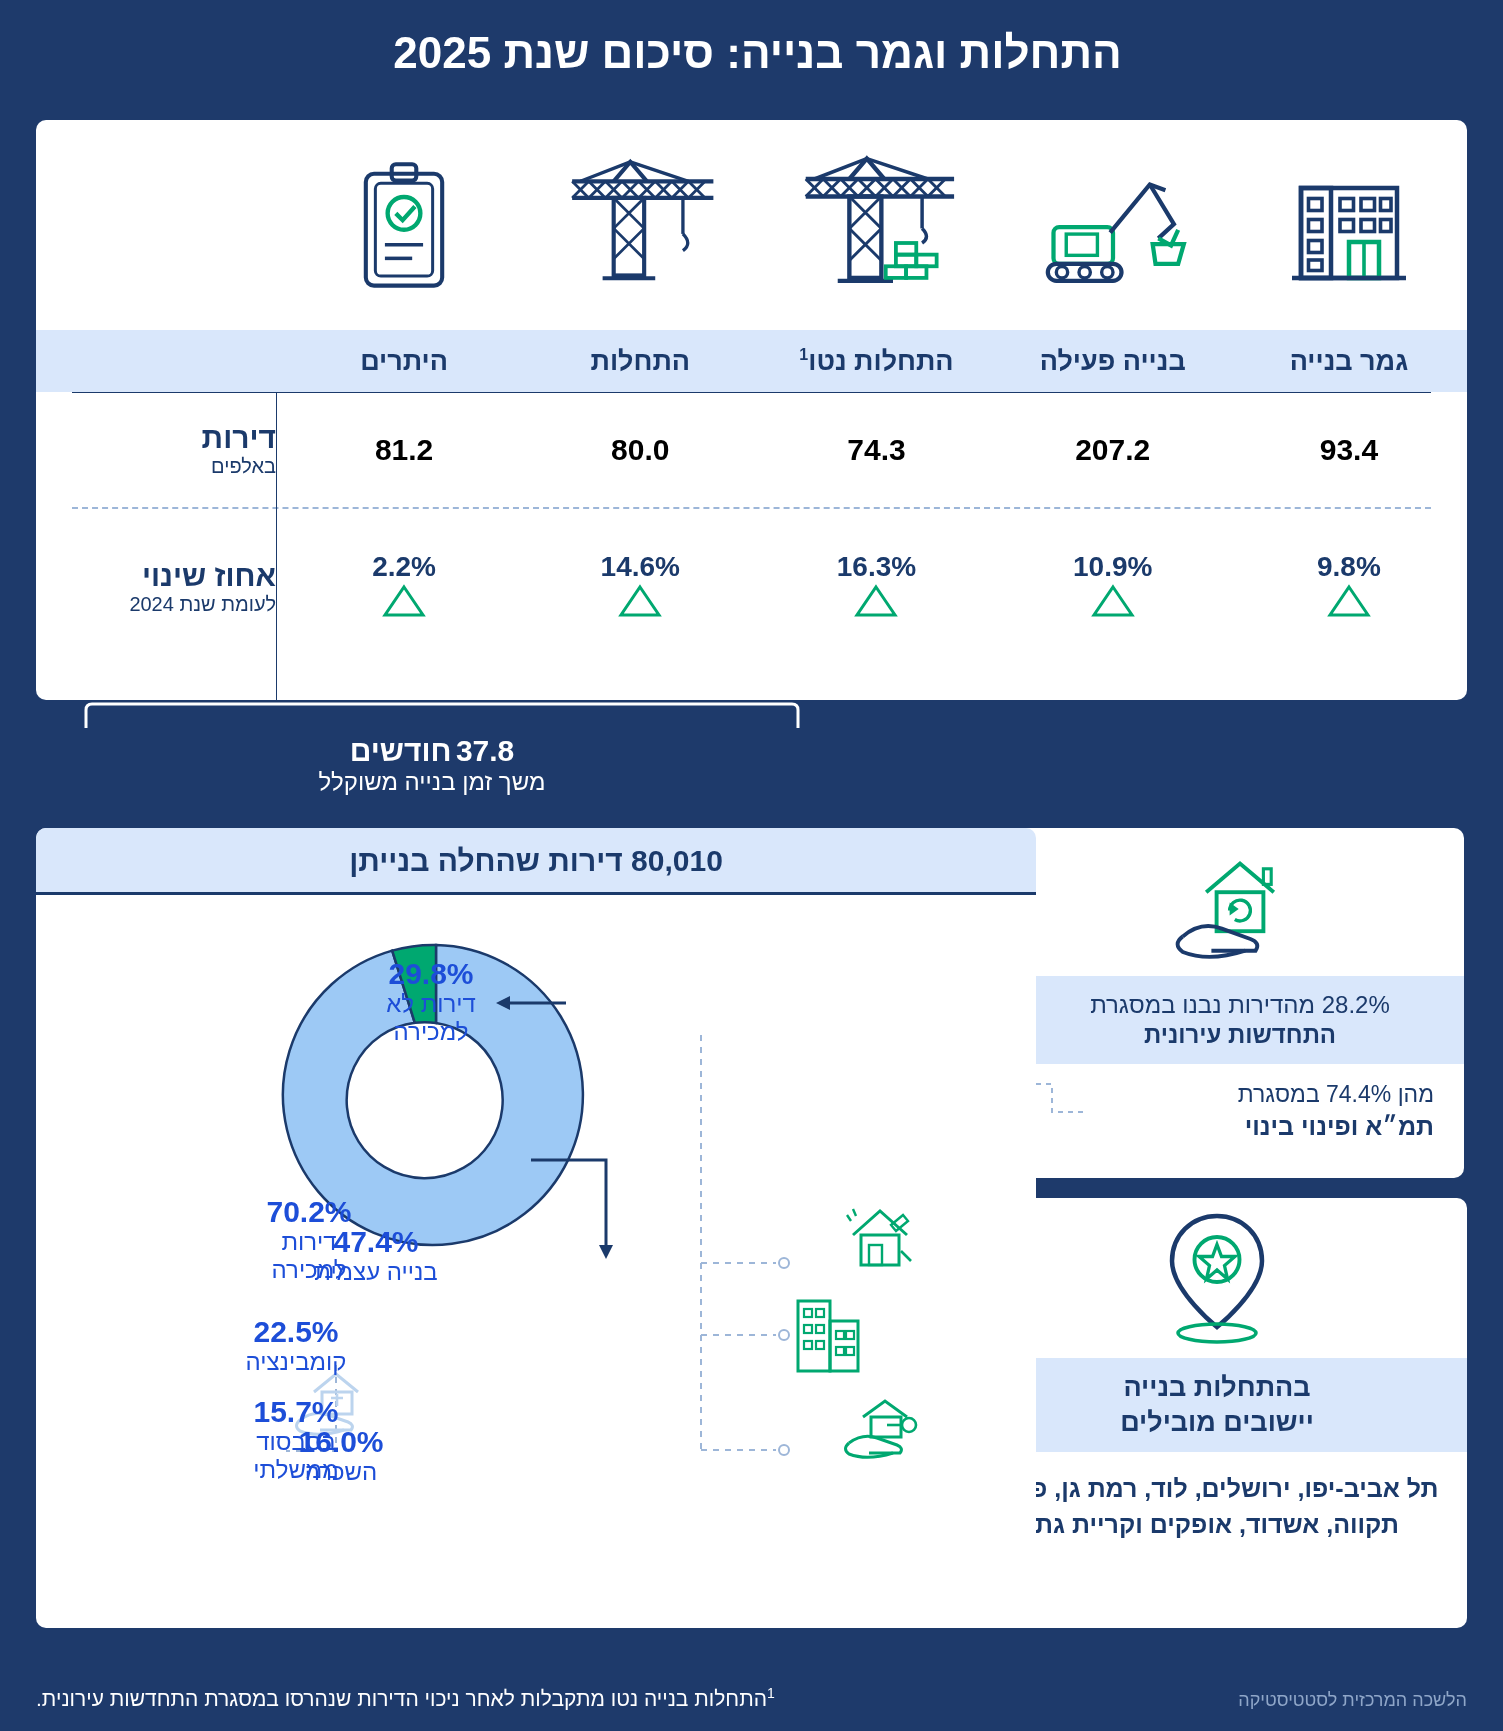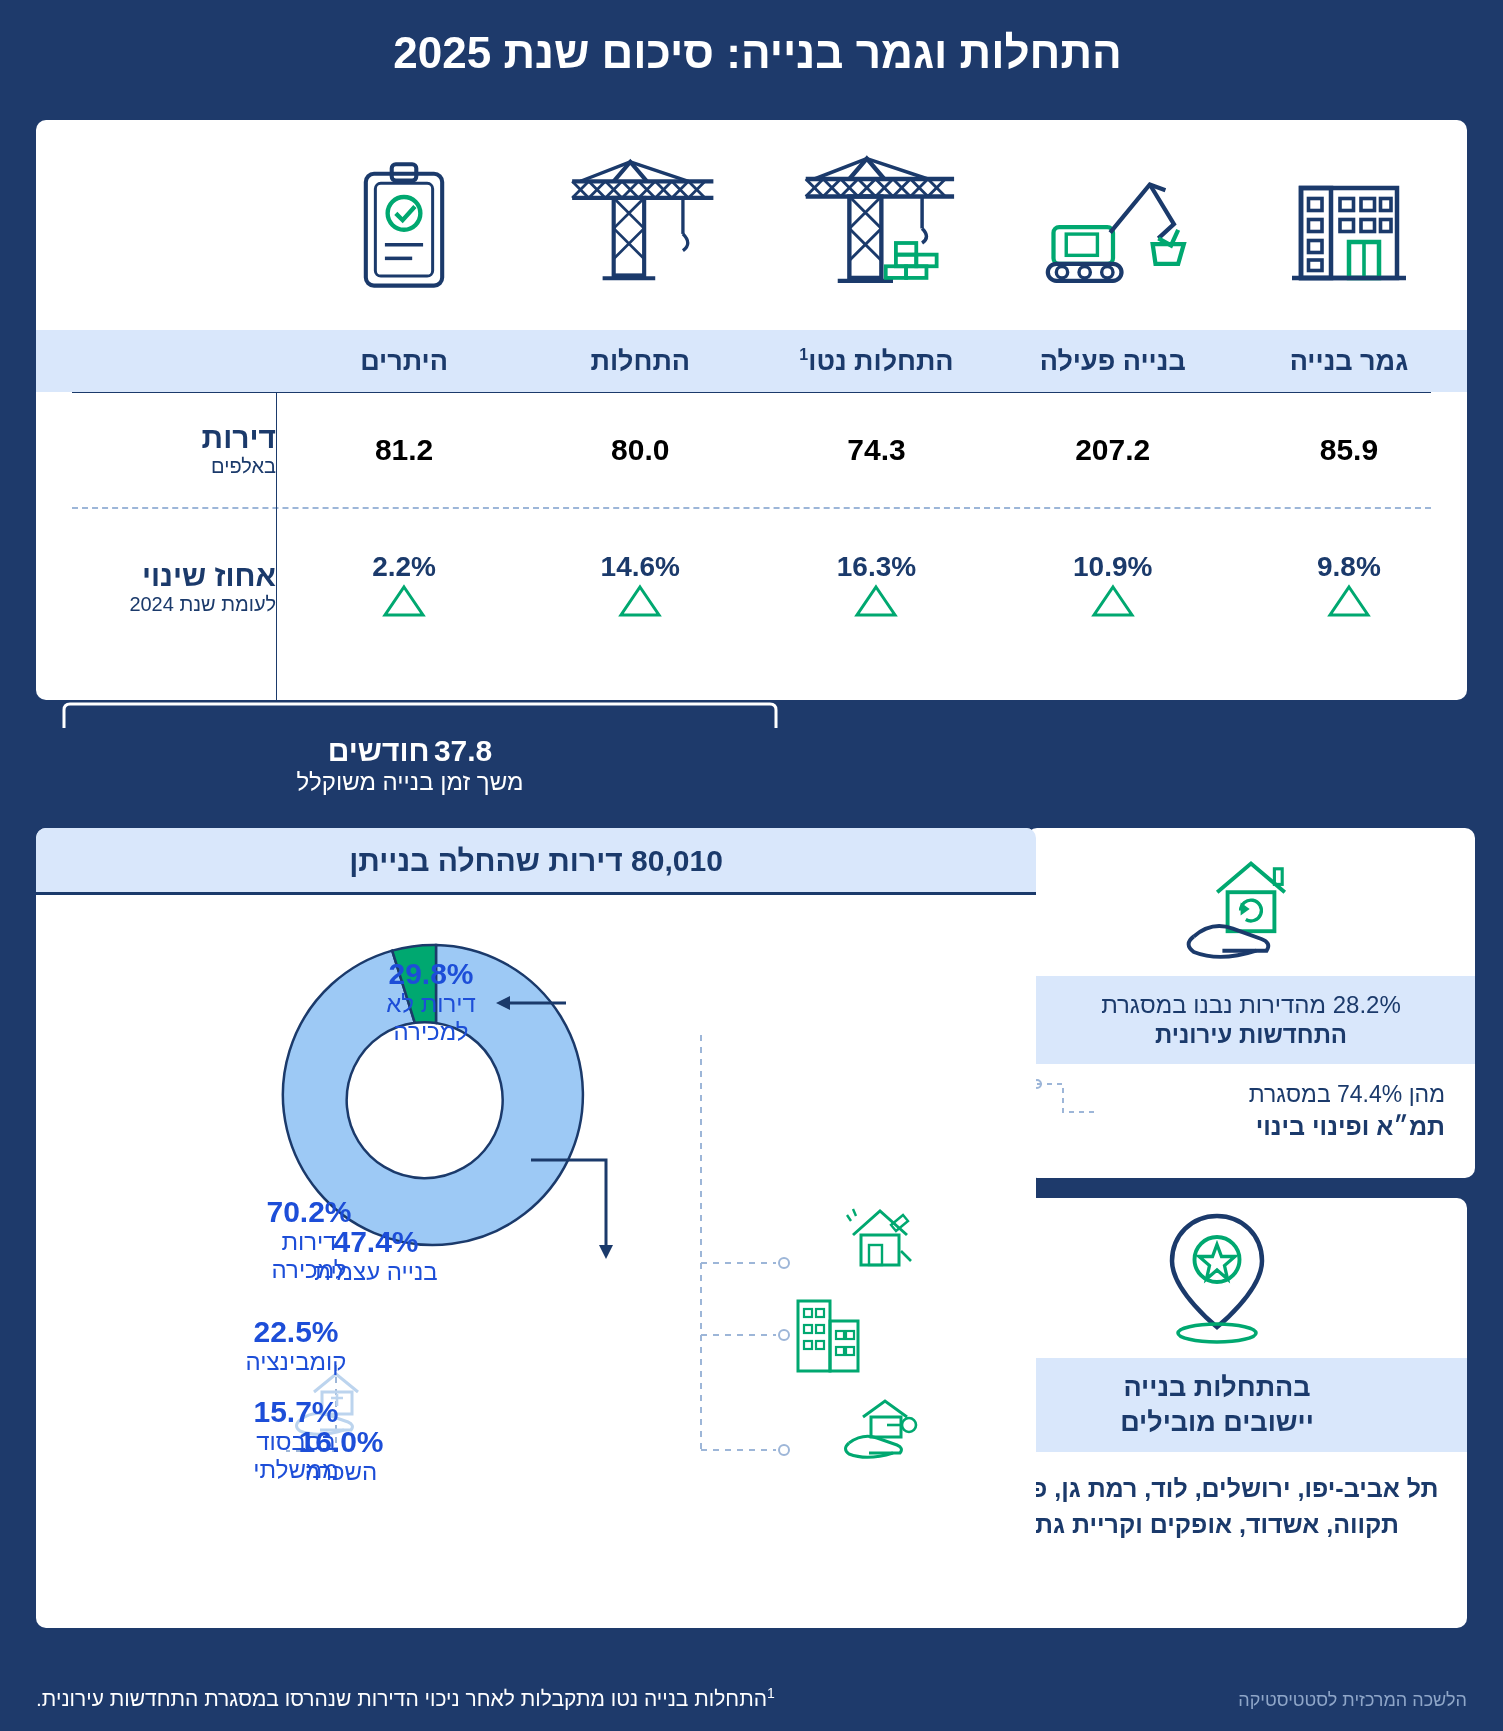--- a/index.html
+++ b/index.html
@@ -88,35 +88,35 @@
   }
   .vline {
     position:absolute;
     width:1px;
     background:#1b3a6b;
   }
 
   
   .bracket-wrap {
     position:absolute;
-    top:700px; left:30px; width:760px; height:110px;
+    top:700px; left:52px; width:760px; height:110px;
     color:#ffffff;
   }
   .bracket-wrap svg { position:absolute; top:0; right:10px; }
   .dur {
     position:absolute; top:34px; right:0; left:0;
     text-align:center;
   }
   .dur .big { font-size:30px; font-weight:bold; color:#ffffff; }
   .dur .small { font-size:24px; color:#ffffff; }
 
   
   .card-renewal {
     position:absolute;
-    top:828px; right:28px; width:448px; height:350px;
+    top:828px; right:39px; width:448px; height:350px;
     background:#ffffff; border-radius:10px; overflow:hidden;
   }
   .card-renewal .icon-area { height:148px; display:flex; align-items:center; justify-content:center; }
   .band {
     background:#d9e7fb;
     padding:14px 18px;
     text-align:center;
     font-size:24px;
     line-height:1.25;
   }
@@ -309,21 +309,21 @@
       <div class="head-cell">גמר בנייה</div>
       <div class="head-cell">בנייה פעילה</div>
       <div class="head-cell"><span>התחלות נטו</span><span class="sup">1</span></div>
       <div class="head-cell">התחלות</div>
       <div class="head-cell">היתרים</div>
       <div class="head-cell label-col"></div>
     </div>
 
     <div class="data-row row-1">
       <div class="data-cell">
-          <div class="val">85.9</div>
+          <div class="val">93.4</div>
         </div>
       <div class="data-cell">
           <div class="val">207.2</div>
         </div>
       <div class="data-cell">
           <div class="val">74.3</div>
         </div>
       <div class="data-cell">
           <div class="val">80.0</div>
         </div>

